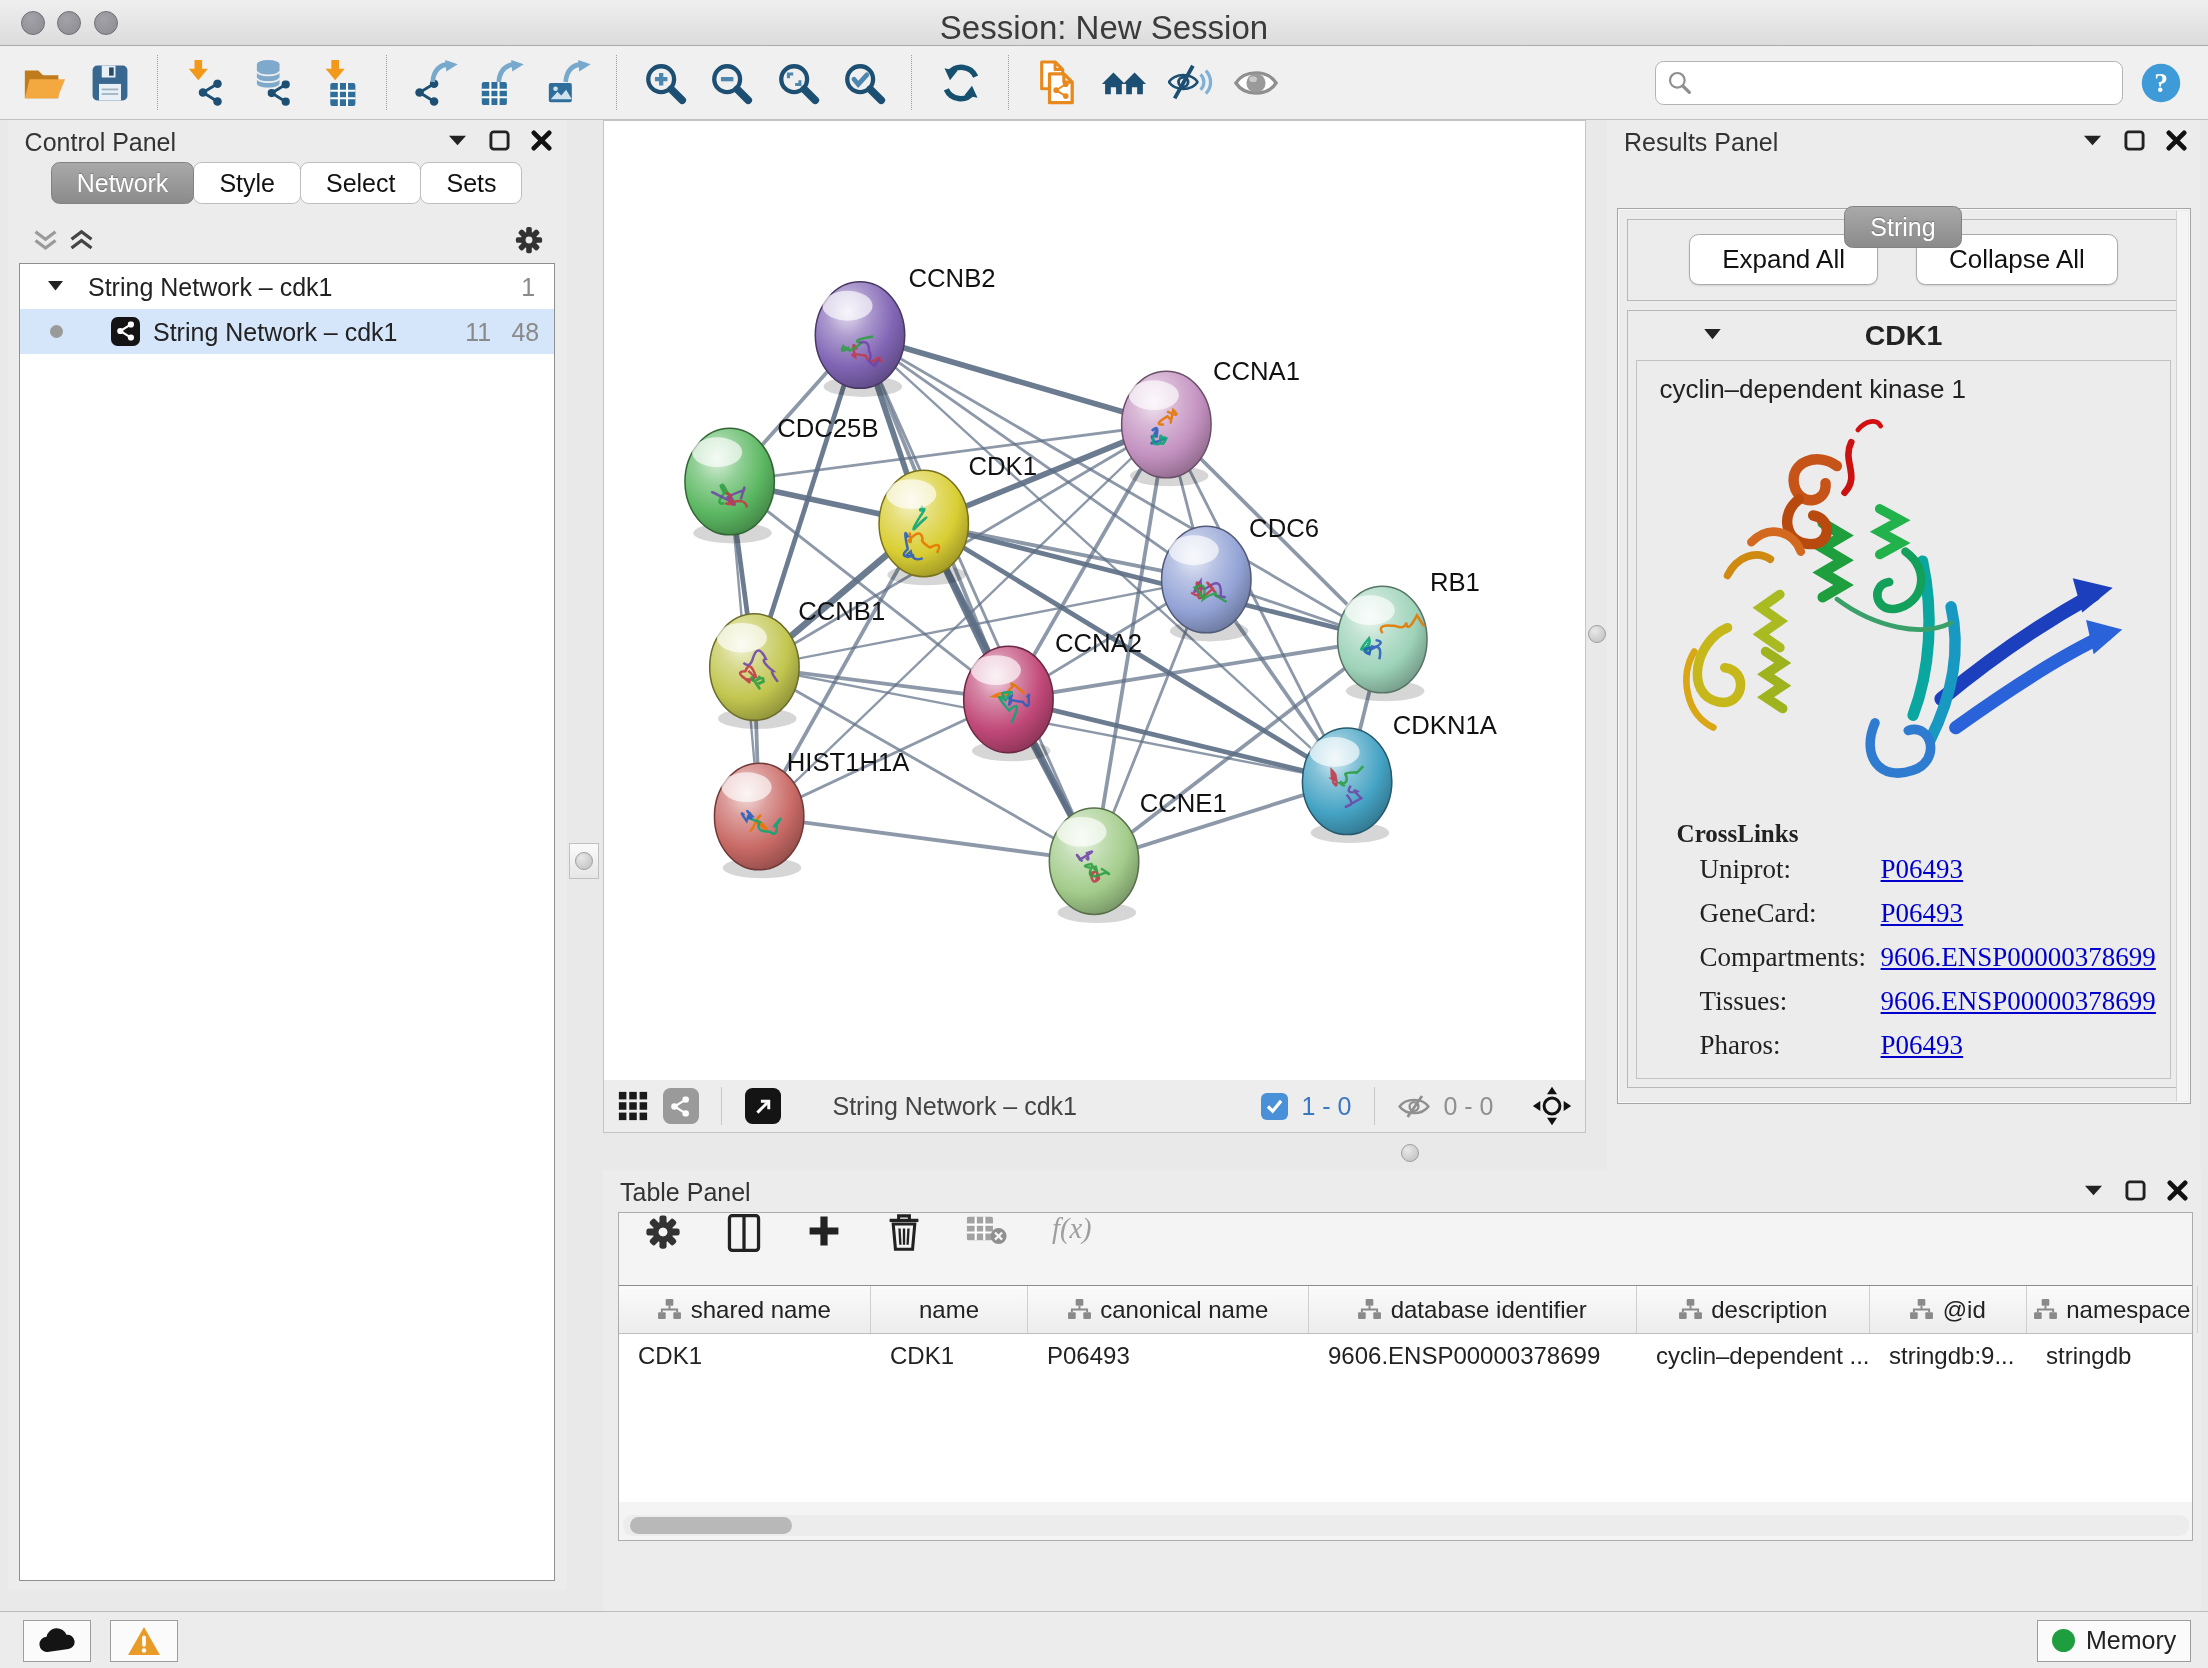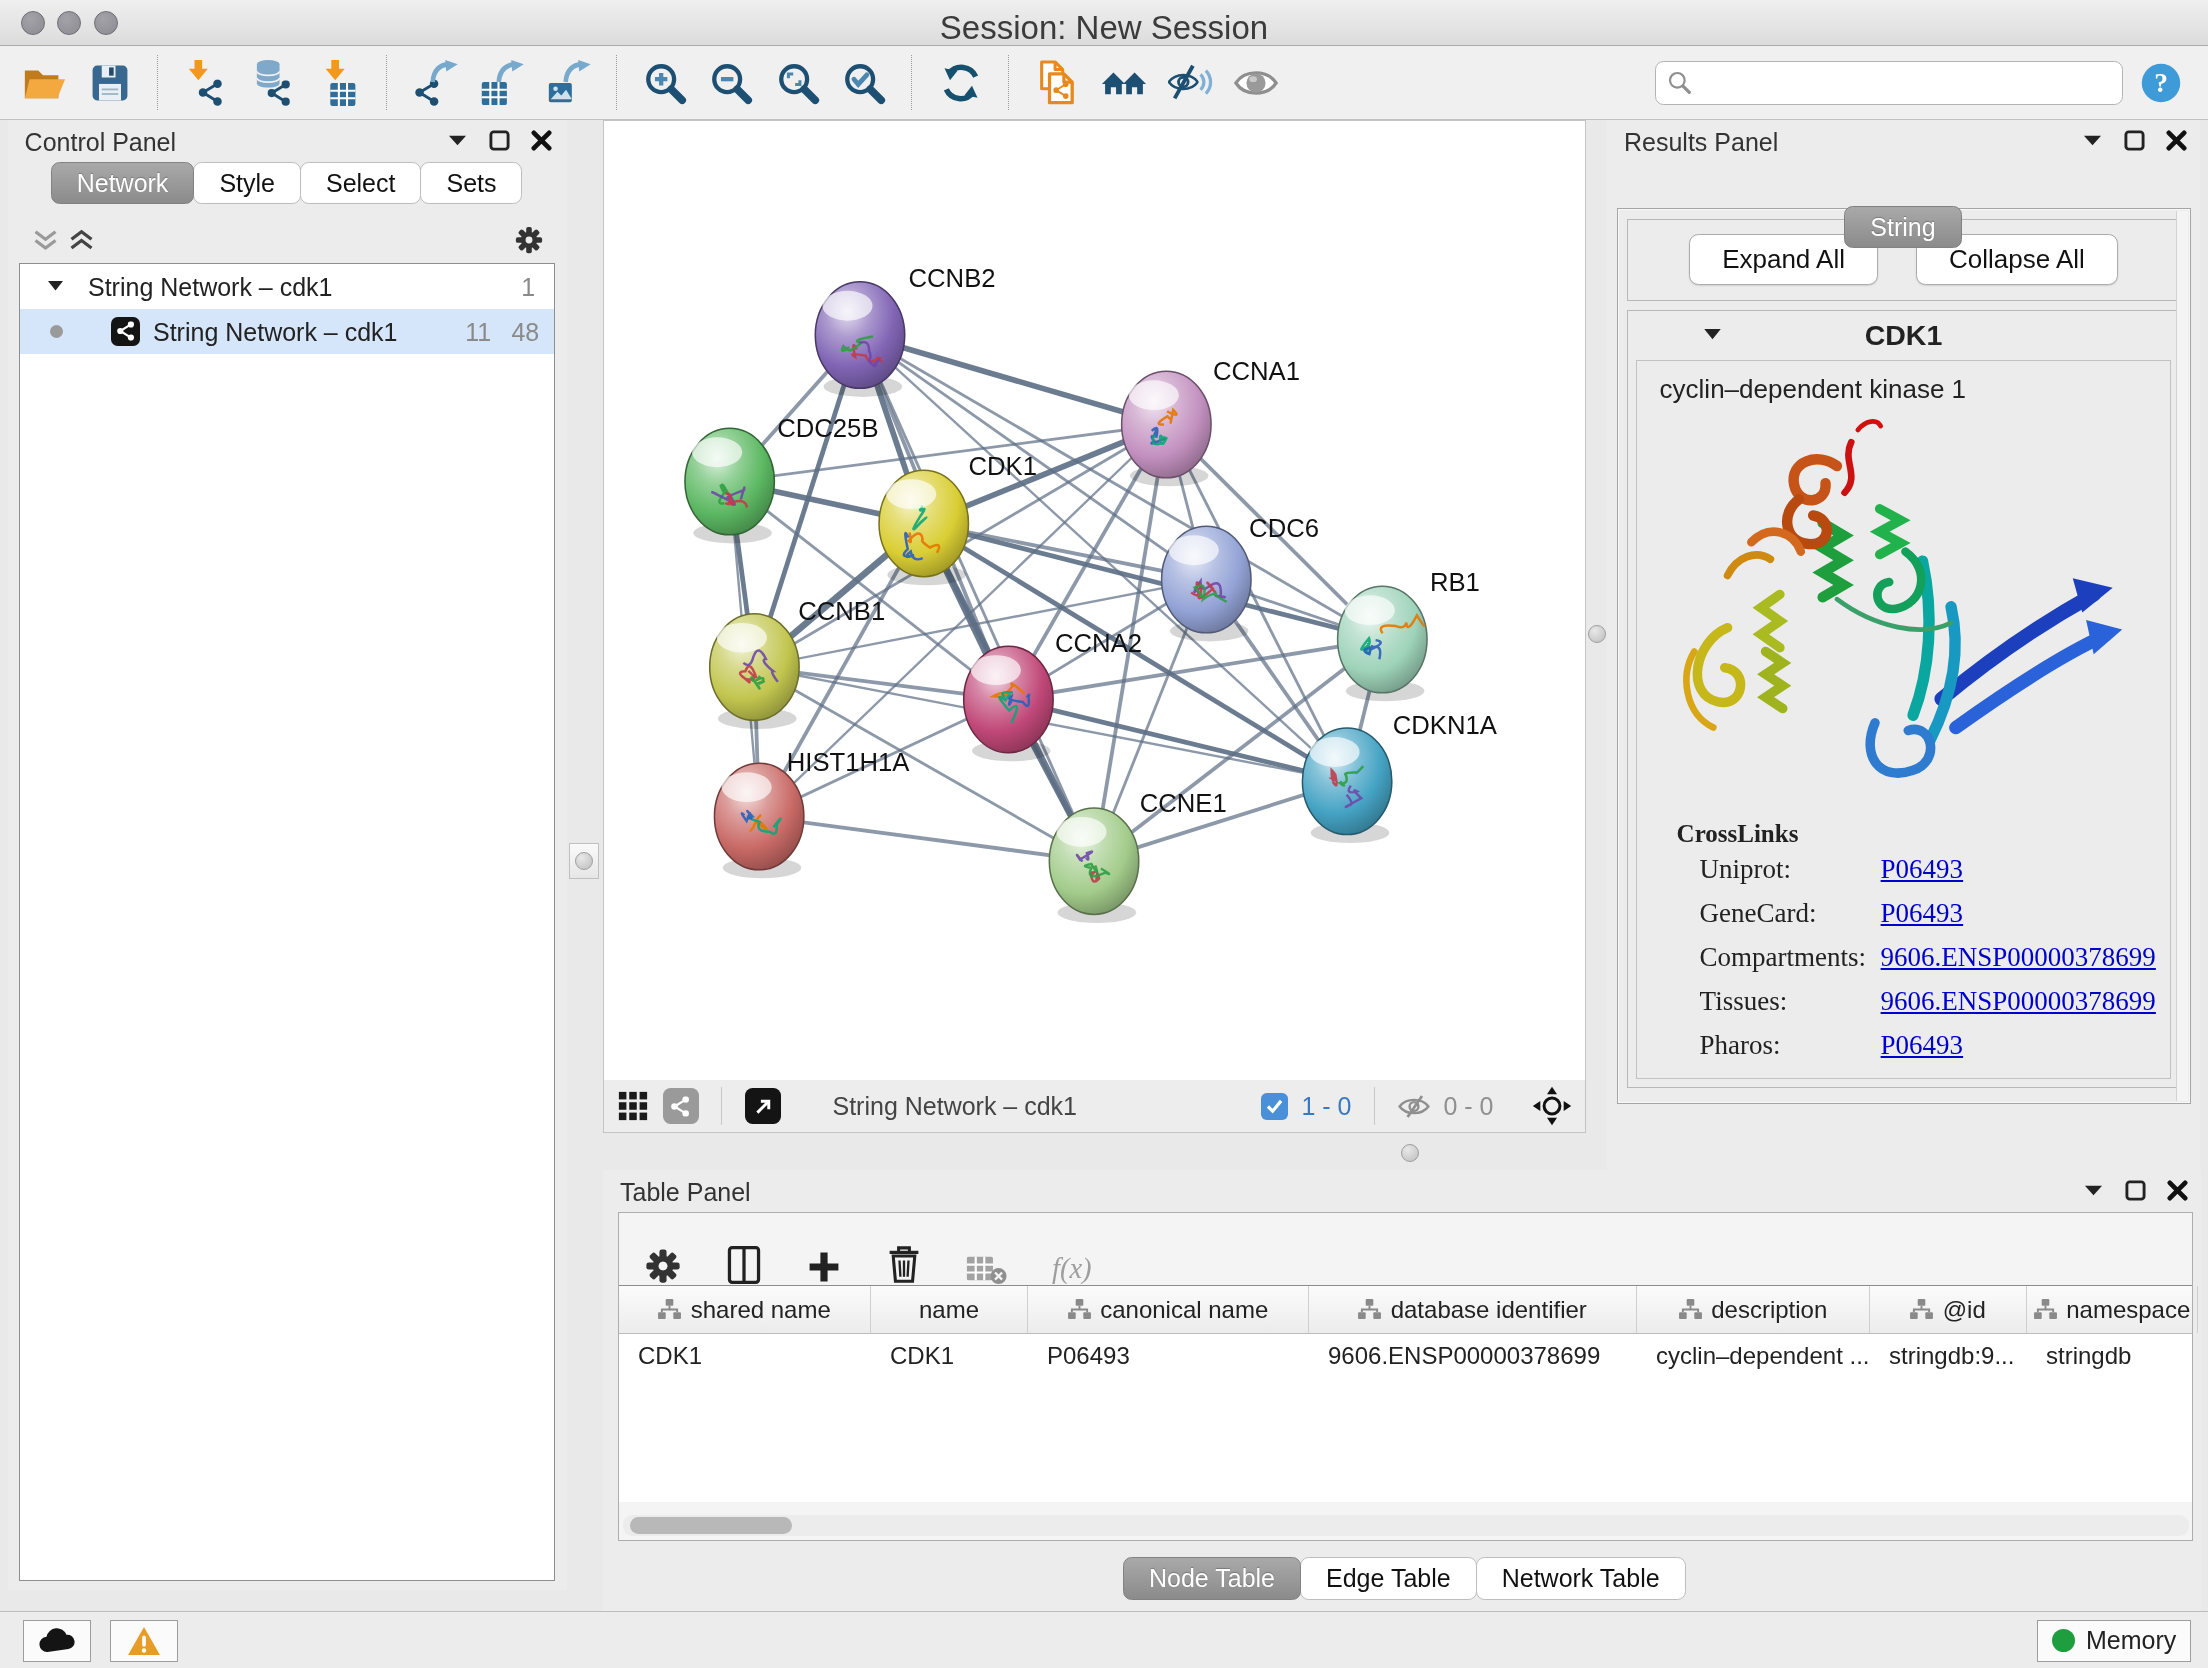--- a/index.html
+++ b/index.html
@@ -71,21 +71,21 @@
   .cdk-inner { position:absolute; left:7.6px; right:7.6px; top:49px; bottom:7.6px; border:1px solid #c2c2c2; overflow:hidden; }
   .cdk-desc { font-size:26px; padding:13.3px 0 3.8px 23px; }
   .xl-title { font-family:"Liberation Serif", serif; font-weight:bold; font-size:25px; margin:3.8px 0 5.7px 40px; }
   .xrow { display:grid; grid-template-columns:181px auto; margin-left:63px; height:44px; font-family:"Liberation Serif", serif; font-size:27px; }
   .xval { color:#0000cc; text-decoration:underline; }
   .results-scroll { position:absolute; right:1.9px; top:1.9px; bottom:1.9px; width:11.4px; background:#f4f4f4; border-left:1px solid #d2d2d2; }
 
   
   .table-panel { position:absolute; left:603px; top:1170px; width:1598px; height:441px; background:#ececec; }
   .table-box { position:absolute; left:15px; right:7.6px; top:42px; height:329px; border:1px solid #adadad; background:#f4f4f4; }
-  .tbl-toolbar { height:72px; display:flex; align-items:flex-end; padding-left:25px; gap:44px; }
+  .tbl-toolbar { height:72px; display:flex; align-items:flex-start; padding-left:25px; gap:44px; }
   .fx { font-family:"Liberation Serif", serif; font-style:italic; font-size:28.5px; color:#9e9e9e; }
   .thead { display:flex; height:49px; background:linear-gradient(#fbfbfb,#ececec); border-top:1.9px solid #8c8c8c; border-bottom:1px solid #bdbdbd; }
   .th { display:flex; align-items:center; justify-content:center; gap:9.5px; font-size:24px; color:#222; border-right:1px solid #cfcfcf; overflow:hidden; white-space:nowrap; }
   .trow { display:flex; height:44px; background:#fff; }
   .td { font-size:24px; padding:7.6px 0 0 19px; overflow:hidden; white-space:nowrap; }
   .tbody-rest { background:#fff; height:124px; }
   .hscroll { position:absolute; left:3.8px; right:3.8px; bottom:3.8px; height:21px; background:#ececec; border-radius:9.5px; }
   .hscroll .thumb { position:absolute; left:7.6px; top:1.9px; width:162px; height:17px; border-radius:8.6px; background:#b8b8b8; }
   .tp-tabs { position:absolute; left:521px; bottom:11.4px; display:flex; }
 
@@ -820,25 +820,20 @@
         <div class="td" style="width: 328px; flex: 0 0 auto;">9606.ENSP00000378699</div>
         <div class="td" style="width: 233px; flex: 0 0 auto;">cyclin–dependent ...</div>
         <div class="td" style="width: 157px; flex: 0 0 auto;">stringdb:9...</div>
         <div class="td" style="width: 171px; flex: 0 0 auto;">stringdb</div>
       </div>
     <div class="tbody-rest"></div>
     <div class="hscroll">
         <span class="thumb"></span>
       </div>
   </div>
-  <div class="tp-tabs" id="tp-tabs">
-      <span class="tab selected">Node Table</span>
-      <span class="tab">Edge Table</span>
-      <span class="tab">Network Table</span>
-    </div>
 </div>
 
 <div class="bottombar">
   <div class="bb-btn" style="left:23px">
     <svg width="38" height="27" viewBox="0 0 40 28">
       <path d="M10 26a8 8 0 0 1-1-16 11 11 0 0 1 21-2 7.5 7.5 0 0 1 2 15z" fill="#141414"></path>
     </svg>
   </div>
   <div class="bb-btn" style="left:110px">
     <svg width="34" height="30" viewBox="0 0 36 32">

